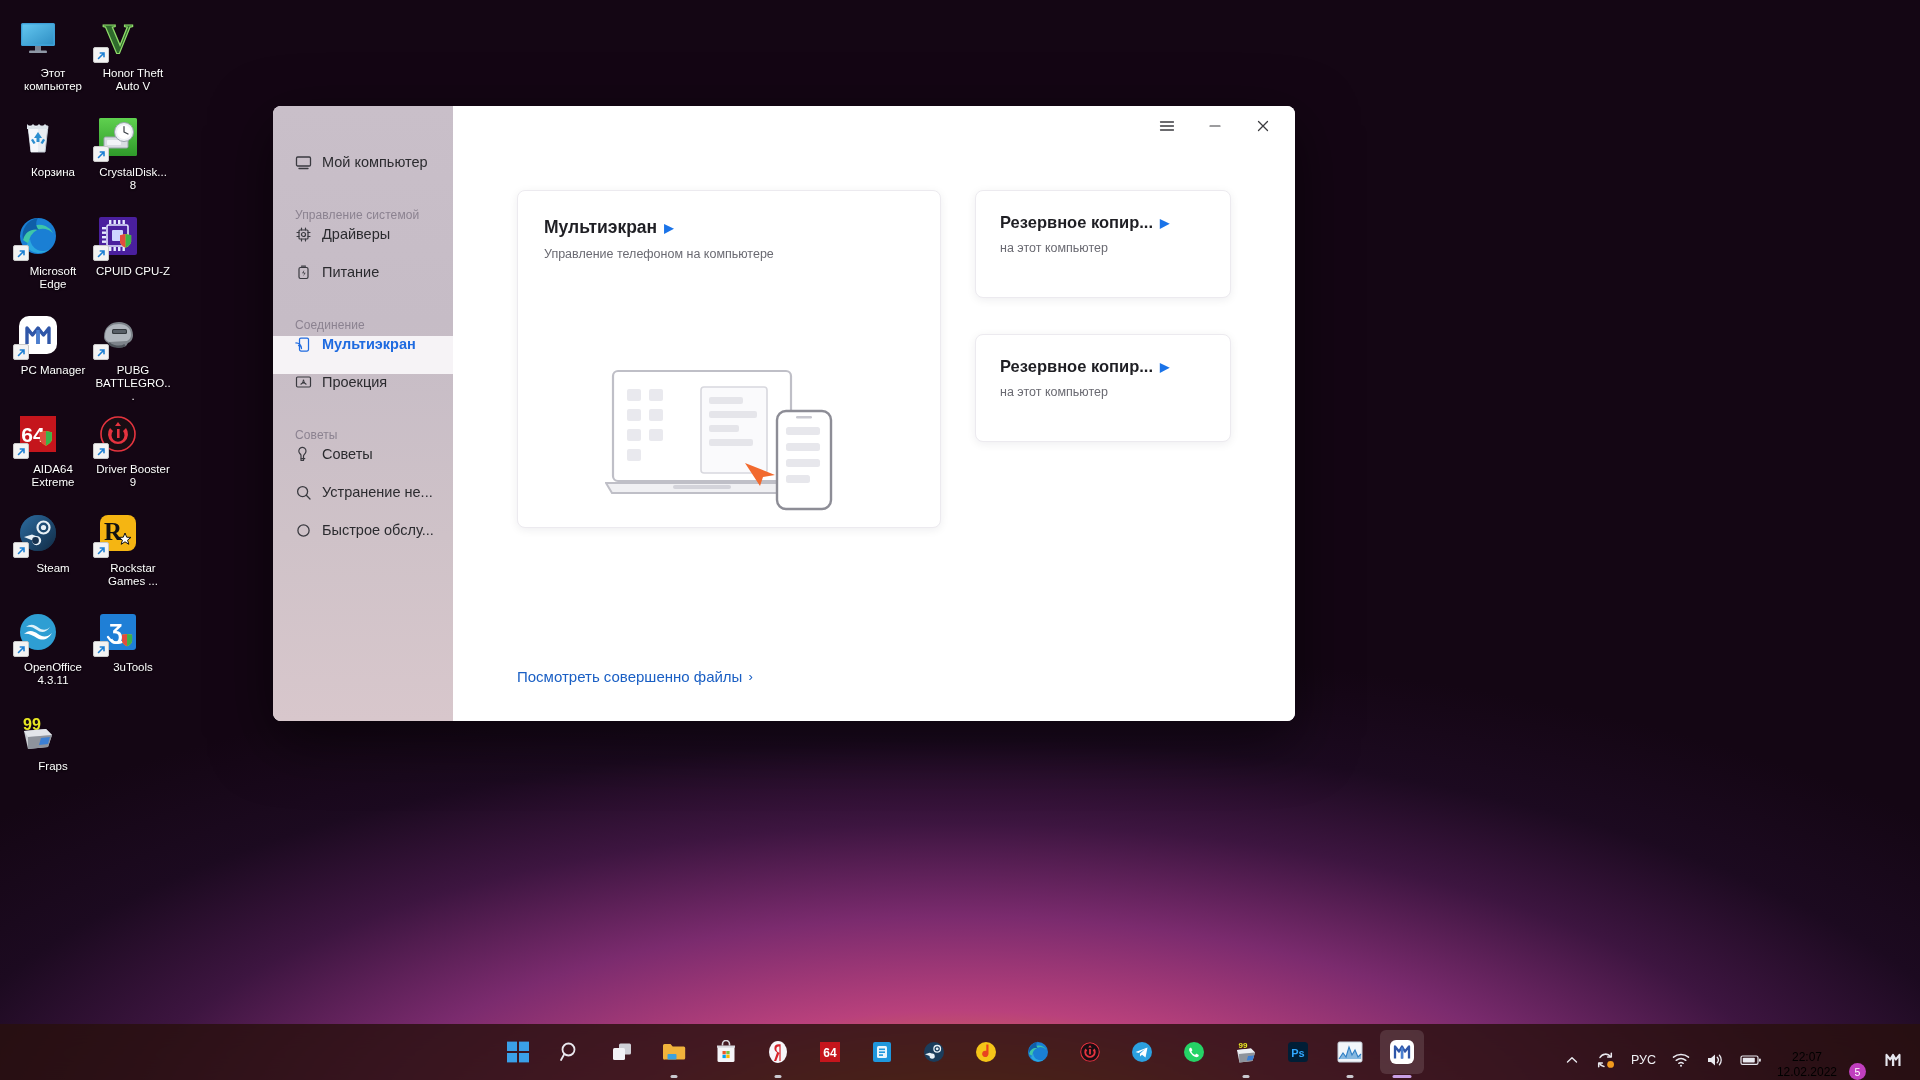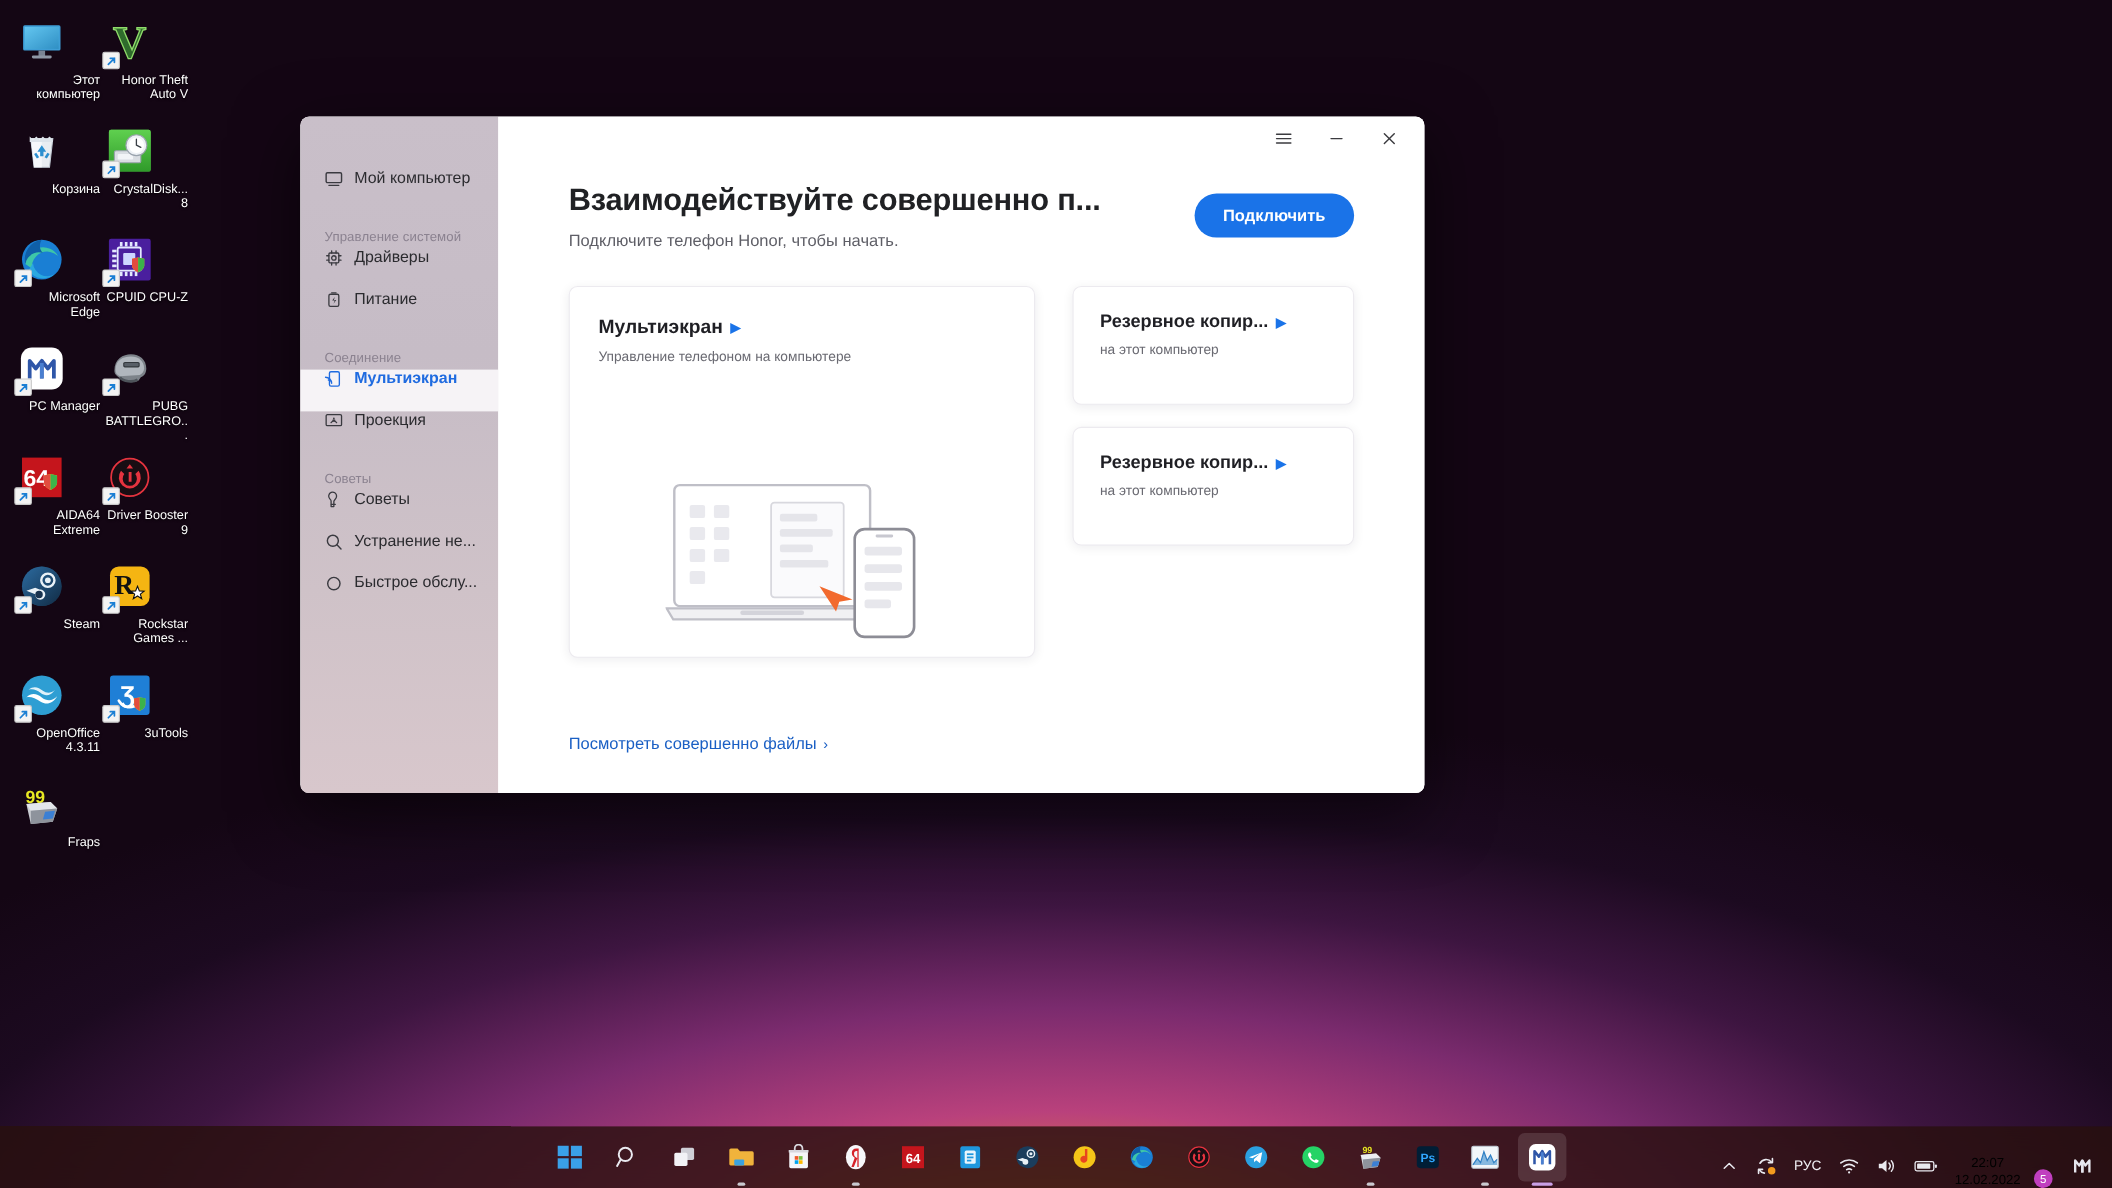--- a/index.html
+++ b/index.html
@@ -33,21 +33,21 @@
     width: 48px; height: 48px;
     position: relative;
     display: flex; align-items: center; justify-content: center;
     flex: 0 0 48px;
   }
   .desk-icon .dlabel {
     margin-top: 5px;
     font-size: 11.5px;
     line-height: 13px;
     color: #fff;
-    text-align: right;
+    text-align: center;
     text-shadow: 0 1px 2px rgba(0,0,0,.85);
     width: 76px;
     word-wrap: break-word;
     margin-left: 30px;
   }
   .shortcut-arrow {
     position: absolute; left: -1px; bottom: -1px;
     width: 16px; height: 16px;
     background: #f3f3f3;
     border: 1px solid #c9c9c9;
@@ -182,21 +182,21 @@
   .card-sub {
     margin-top: 9px;
     font-size: 12.5px; color: #6a6a72;
   }
   #illustration {
     position: absolute;
     left: 0; right: 0; bottom: 12px;
     height: 170px;
     display: flex; align-items: flex-end; justify-content: center;
   }
-  #cards-right { display: flex; flex-direction: column; gap: 20px; }
+  #cards-right { display: flex; flex-direction: column; gap: 36px; }
   .card-small {
     width: 256px; height: 108px;
     padding: 22px 22px 0 24px;
   }
   .card-small .card-title { font-size: 16.5px; overflow: hidden; }
   .card-small .card-sub { margin-top: 9px; }
   #footer-link {
     position: absolute;
     left: 64px; bottom: 36px;
     color: #1a5fc4;
@@ -666,27 +666,20 @@
       </div>
       <div class="win-btn">
         <svg width="14" height="14" viewBox="0 0 14 14">
             <path d="M2.5 2.5l9 9M11.5 2.5l-9 9" stroke="#3b3b3f" stroke-width="1.3" stroke-linecap="round"></path>
           </svg>
       </div>
     </div>
 
     <div id="content">
 
-      <div id="hero-row">
-        <div id="hero-text">
-          <div id="hero-title">Взаимодействуйте совершенно п...</div>
-          <div id="hero-sub">Подключите телефон Honor, чтобы начать.</div>
-        </div>
-        <button id="connect-btn">Подключить</button>
-      </div>
 
       <div id="cards-row">
 
         <div class="card" id="card-main">
           <div class="card-title">
             <span>Мультиэкран</span>
             <span class="arrow">▶</span>
           </div>
           <div class="card-sub">Управление телефоном на компьютере</div>
 

